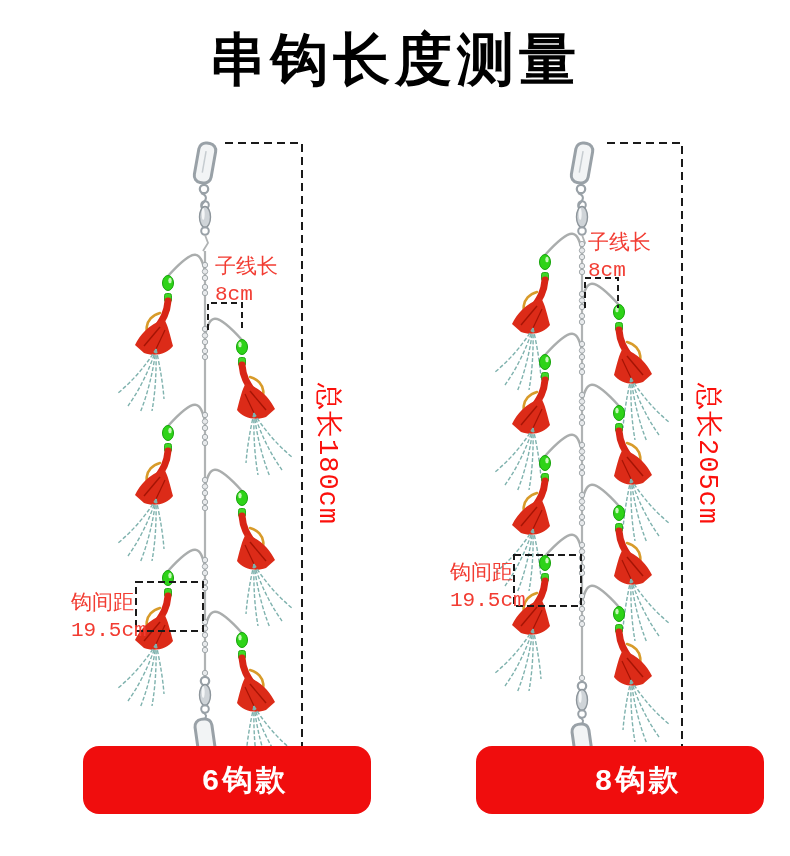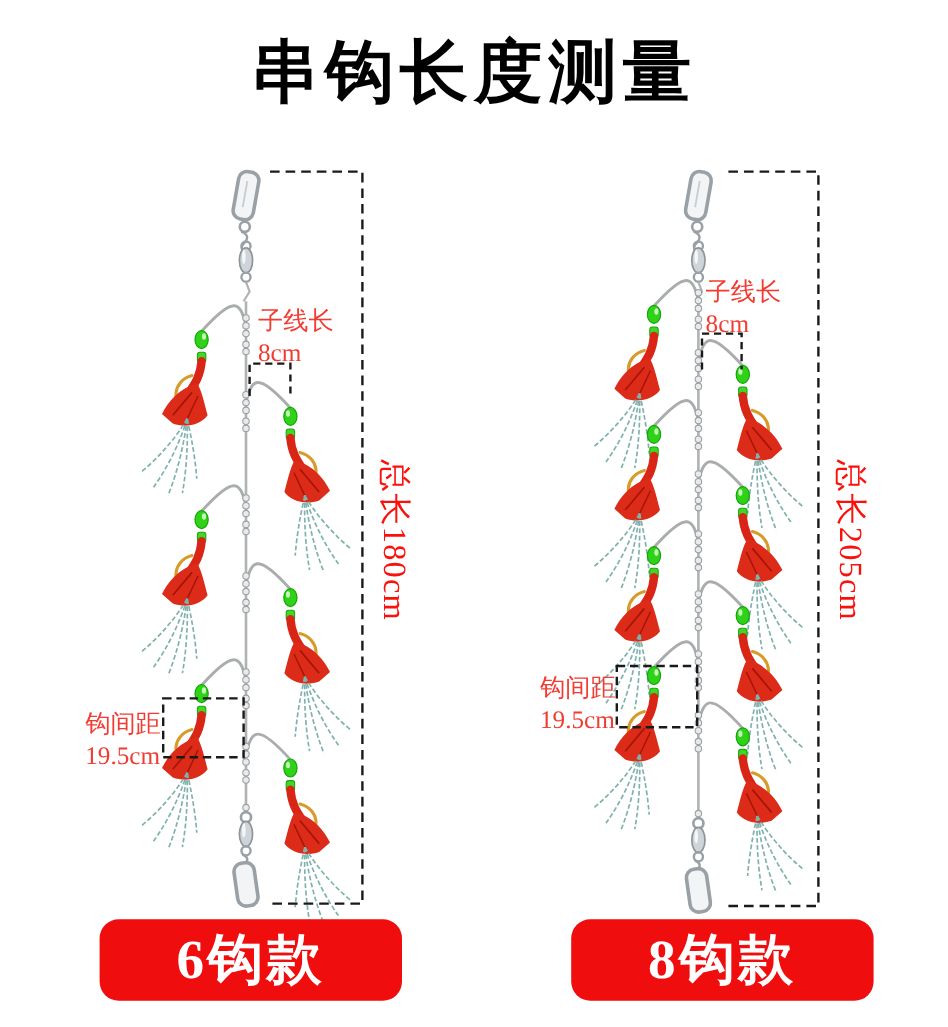--- a/index.html
+++ b/index.html
@@ -1,39 +1,39 @@
 <!DOCTYPE html>
 <html style="--title-color: #000000; --label-red: #f23c32; --measure-red: #fb100c; --button-bg: #f00d0d; --button-text: #ffffff;"><head>
 <meta charset="utf-8">
 <style>
   html,body{margin:0;padding:0;background:#fff;}
   .canvas{
     position:relative;width:790px;height:856px;background:#ffffff;
-    font-family:Liberation Serif, serif;overflow:hidden;
+    font-family:Liberation Mono, monospace;overflow:hidden;
   }
   .title{
     position:absolute;left:0;top:22px;width:790px;margin:0;
     text-align:center;font-size:57px;font-weight:900;letter-spacing:5px;
     color:var(--title-color,#000);
   }
   .rig-art{position:absolute;left:0;top:0;}
   .lbl{
     position:absolute;color:var(--label-red,#f23c32);
     font-size:21px;line-height:1.3;font-weight:500;white-space:nowrap;
   }
   .total-lbl{
     position:absolute;color:var(--measure-red,#fb100c);
     font-size:27px;font-weight:500;letter-spacing:1px;white-space:nowrap;
     transform:rotate(90deg);transform-origin:top left;
   }
   .variant-btn{
-    position:absolute;top:766px;width:252px;height:68px;
+    position:absolute;top:746px;width:252px;height:68px;
     background:var(--button-bg,#f00d0d);color:var(--button-text,#fff);
     border-radius:16px;display:flex;align-items:center;justify-content:center;
-    font-size:46px;font-weight:800;letter-spacing:3px;cursor:pointer;
+    font-size:30px;font-weight:800;letter-spacing:3px;cursor:pointer;padding-left:36px;
   }
   .btn-left{left:83px;}
   .btn-right{left:453px;margin-left:23px;}
 </style>
 </head>
 <body>
 
 <div class="canvas">
 
   <h1 class="title">串钩长度测量</h1>

